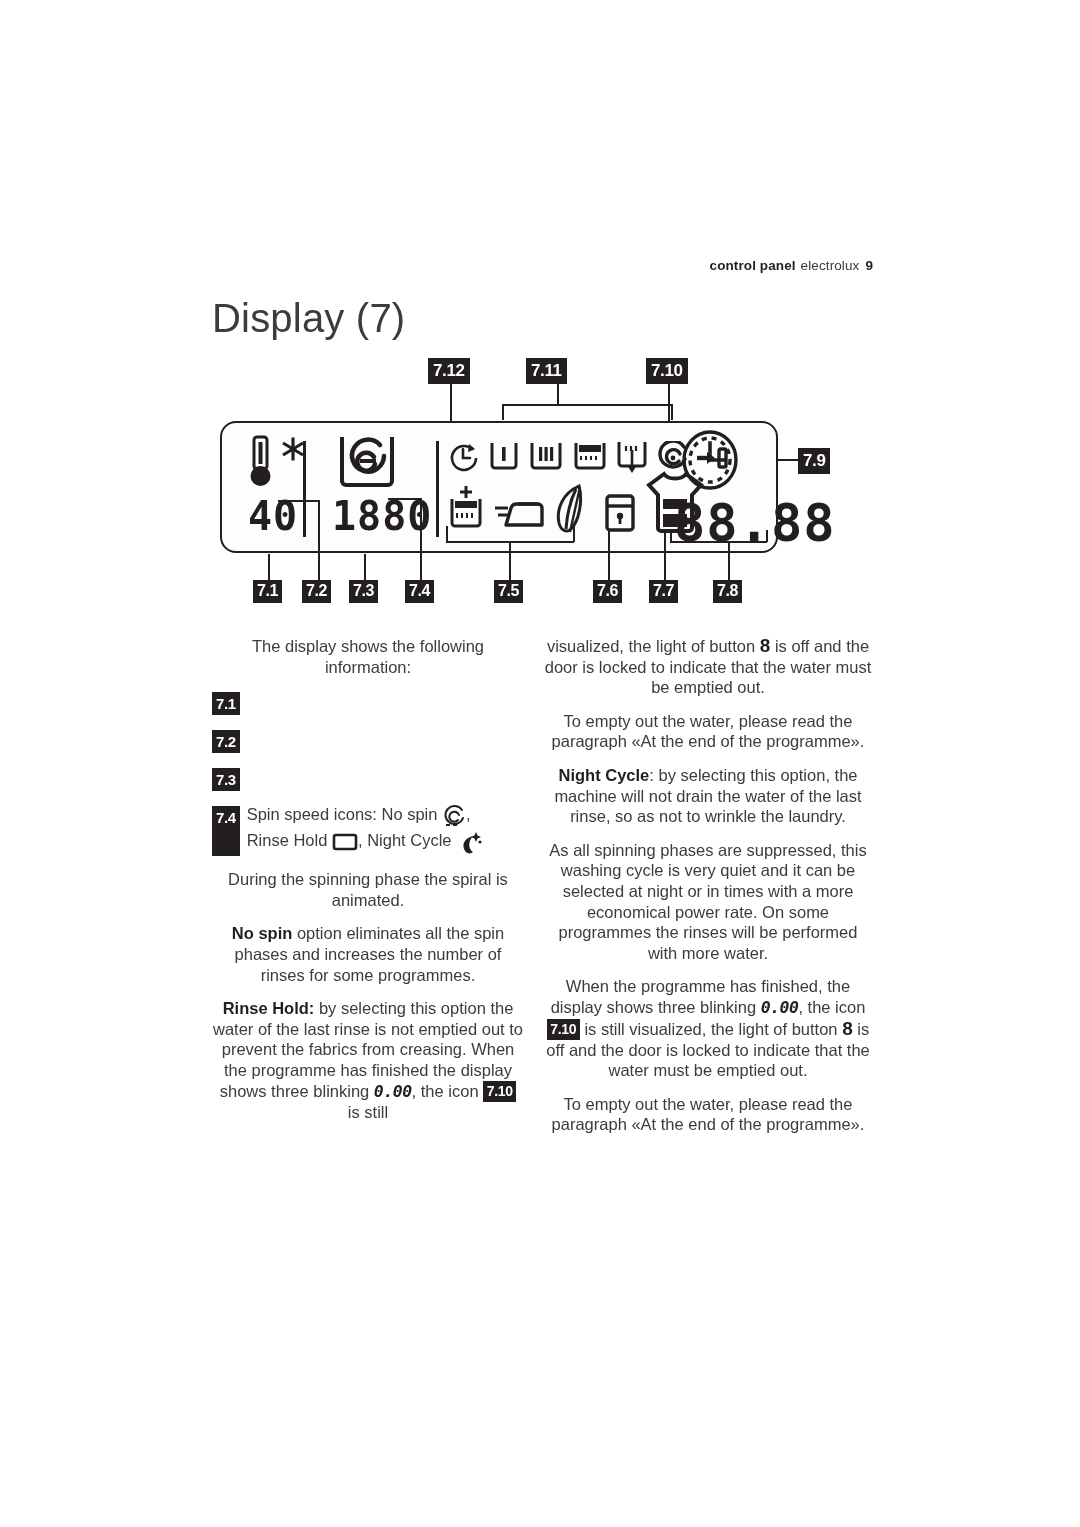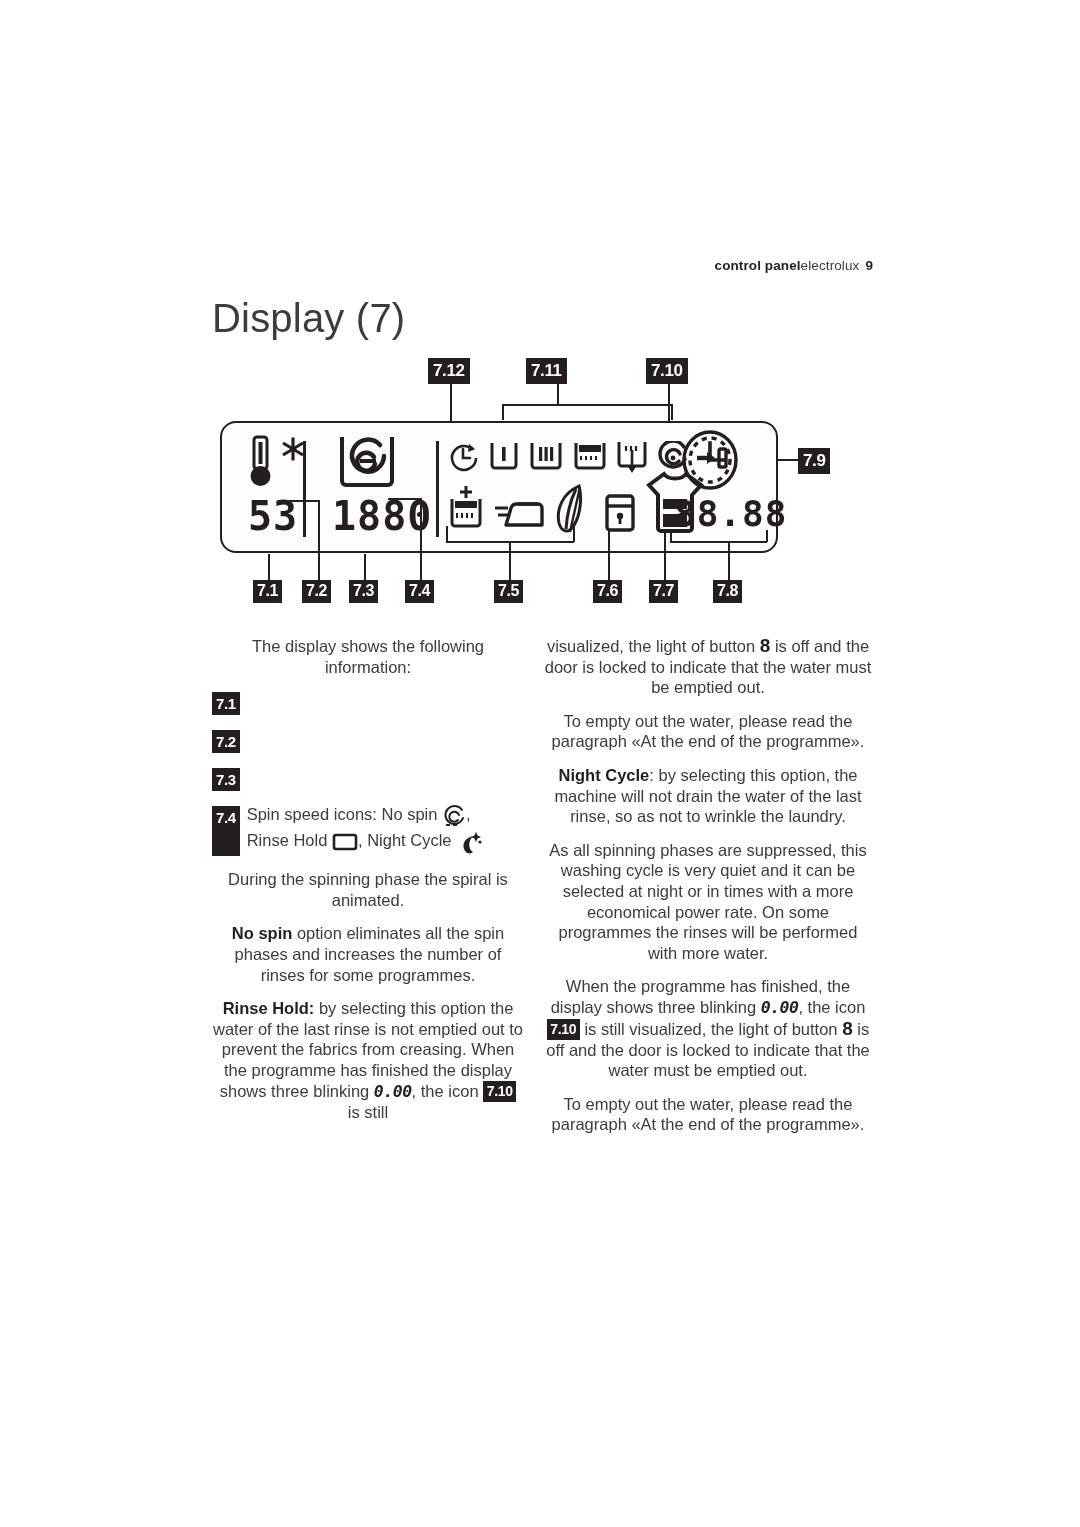--- a/index.html
+++ b/index.html
@@ -17,21 +17,21 @@
   
   .page-header {
     position: absolute;
     top: 258px;
     right: 207px;
     font-size: 13.5px;
     letter-spacing: .1px;
     white-space: nowrap;
   }
   .page-header .ph-sec { font-weight: bold; color: #231f20; }
-  .page-header .ph-brand { font-weight: normal; color: #3a3a3c; }
+  .page-header .ph-brand { font-weight: normal; color: #3a3a3c; margin-left: 5px; }
   .page-header .ph-num { font-weight: bold; margin-left: 6px; }
 
   
   .page-title {
     position: absolute;
     top: 296px;
     left: 212px;
     font-size: 40px;
     font-weight: normal;
     color: #3f3b3c;
@@ -158,21 +158,21 @@
     </svg>
 
     <svg style="position:absolute;left:58px;top:13px;" width="26" height="26" viewBox="0 0 26 26">
       <g stroke="#231f20" stroke-width="3.2" stroke-linecap="butt">
         <line x1="13" y1="1.5" x2="13" y2="24.5"></line>
         <line x1="3" y1="7" x2="23" y2="19"></line>
         <line x1="3" y1="19" x2="23" y2="7"></line>
       </g>
     </svg>
 
-    <div class="seg" style="left:26px; top:70px; font-size:40px;">53</div>
+    <div class="seg" style="left:26px; top:70px; font-size:40px;">40</div>
 
     <svg style="position:absolute;left:114px;top:10px;" width="62" height="58" viewBox="0 0 62 58">
       <path d="M6 4 V48 a4 4 0 0 0 4 4 H52 a4 4 0 0 0 4 -4 V4" fill="none" stroke="#231f20" stroke-width="4"></path>
       <path d="M44 12 a16 16 0 1 0 4 11" fill="none" stroke="#231f20" stroke-width="4.5" stroke-linecap="round"></path>
       <path d="M38 24 a9 9 0 1 0 1 7" fill="none" stroke="#231f20" stroke-width="4.5" stroke-linecap="round"></path>
       <path d="M24 28 h16" stroke="#231f20" stroke-width="4"></path>
     </svg>
 
     <div class="seg" style="left:110px; top:70px; font-size:40px;">1880</div>
 
@@ -273,21 +273,21 @@
       <rect x="17" y="28" width="24" height="10" fill="#231f20"></rect>
       <rect x="17" y="43" width="24" height="13" fill="#231f20"></rect>
     </svg>
 
     <svg style="position:absolute;left:458px;top:6px;" width="60" height="62" viewBox="0 0 60 62">
       <ellipse cx="30" cy="31" rx="26" ry="28" fill="none" stroke="#231f20" stroke-width="3.4"></ellipse>
       <ellipse cx="30" cy="31" rx="20" ry="22" fill="none" stroke="#231f20" stroke-width="3.4" stroke-dasharray="5 5"></ellipse>
       <path d="M30 14 V31 H44" fill="none" stroke="#231f20" stroke-width="3.6" stroke-linecap="square"></path>
     </svg>
 
-    <div class="seg" style="left:452px; top:70px; font-size:36px;">88.88</div>
+    <div class="seg" style="left:452px; top:70px; font-size:52px;">88.88</div>
   </div>
 
   <div class="leader v" style="left:56px;  top:196px; height:28px;"></div>
   <div class="leader v" style="left:106px; top:142px; height:82px;"></div>
   <div class="leader h" style="left:66px;  top:142px; width:41px;"></div>
   <div class="leader v" style="left:152px; top:196px; height:28px;"></div>
   <div class="leader v" style="left:208px; top:140px; height:84px;"></div>
   <div class="leader h" style="left:176px; top:140px; width:33px;"></div>
 
   <div class="leader h" style="left:234px; top:183px; width:128px;"></div>

